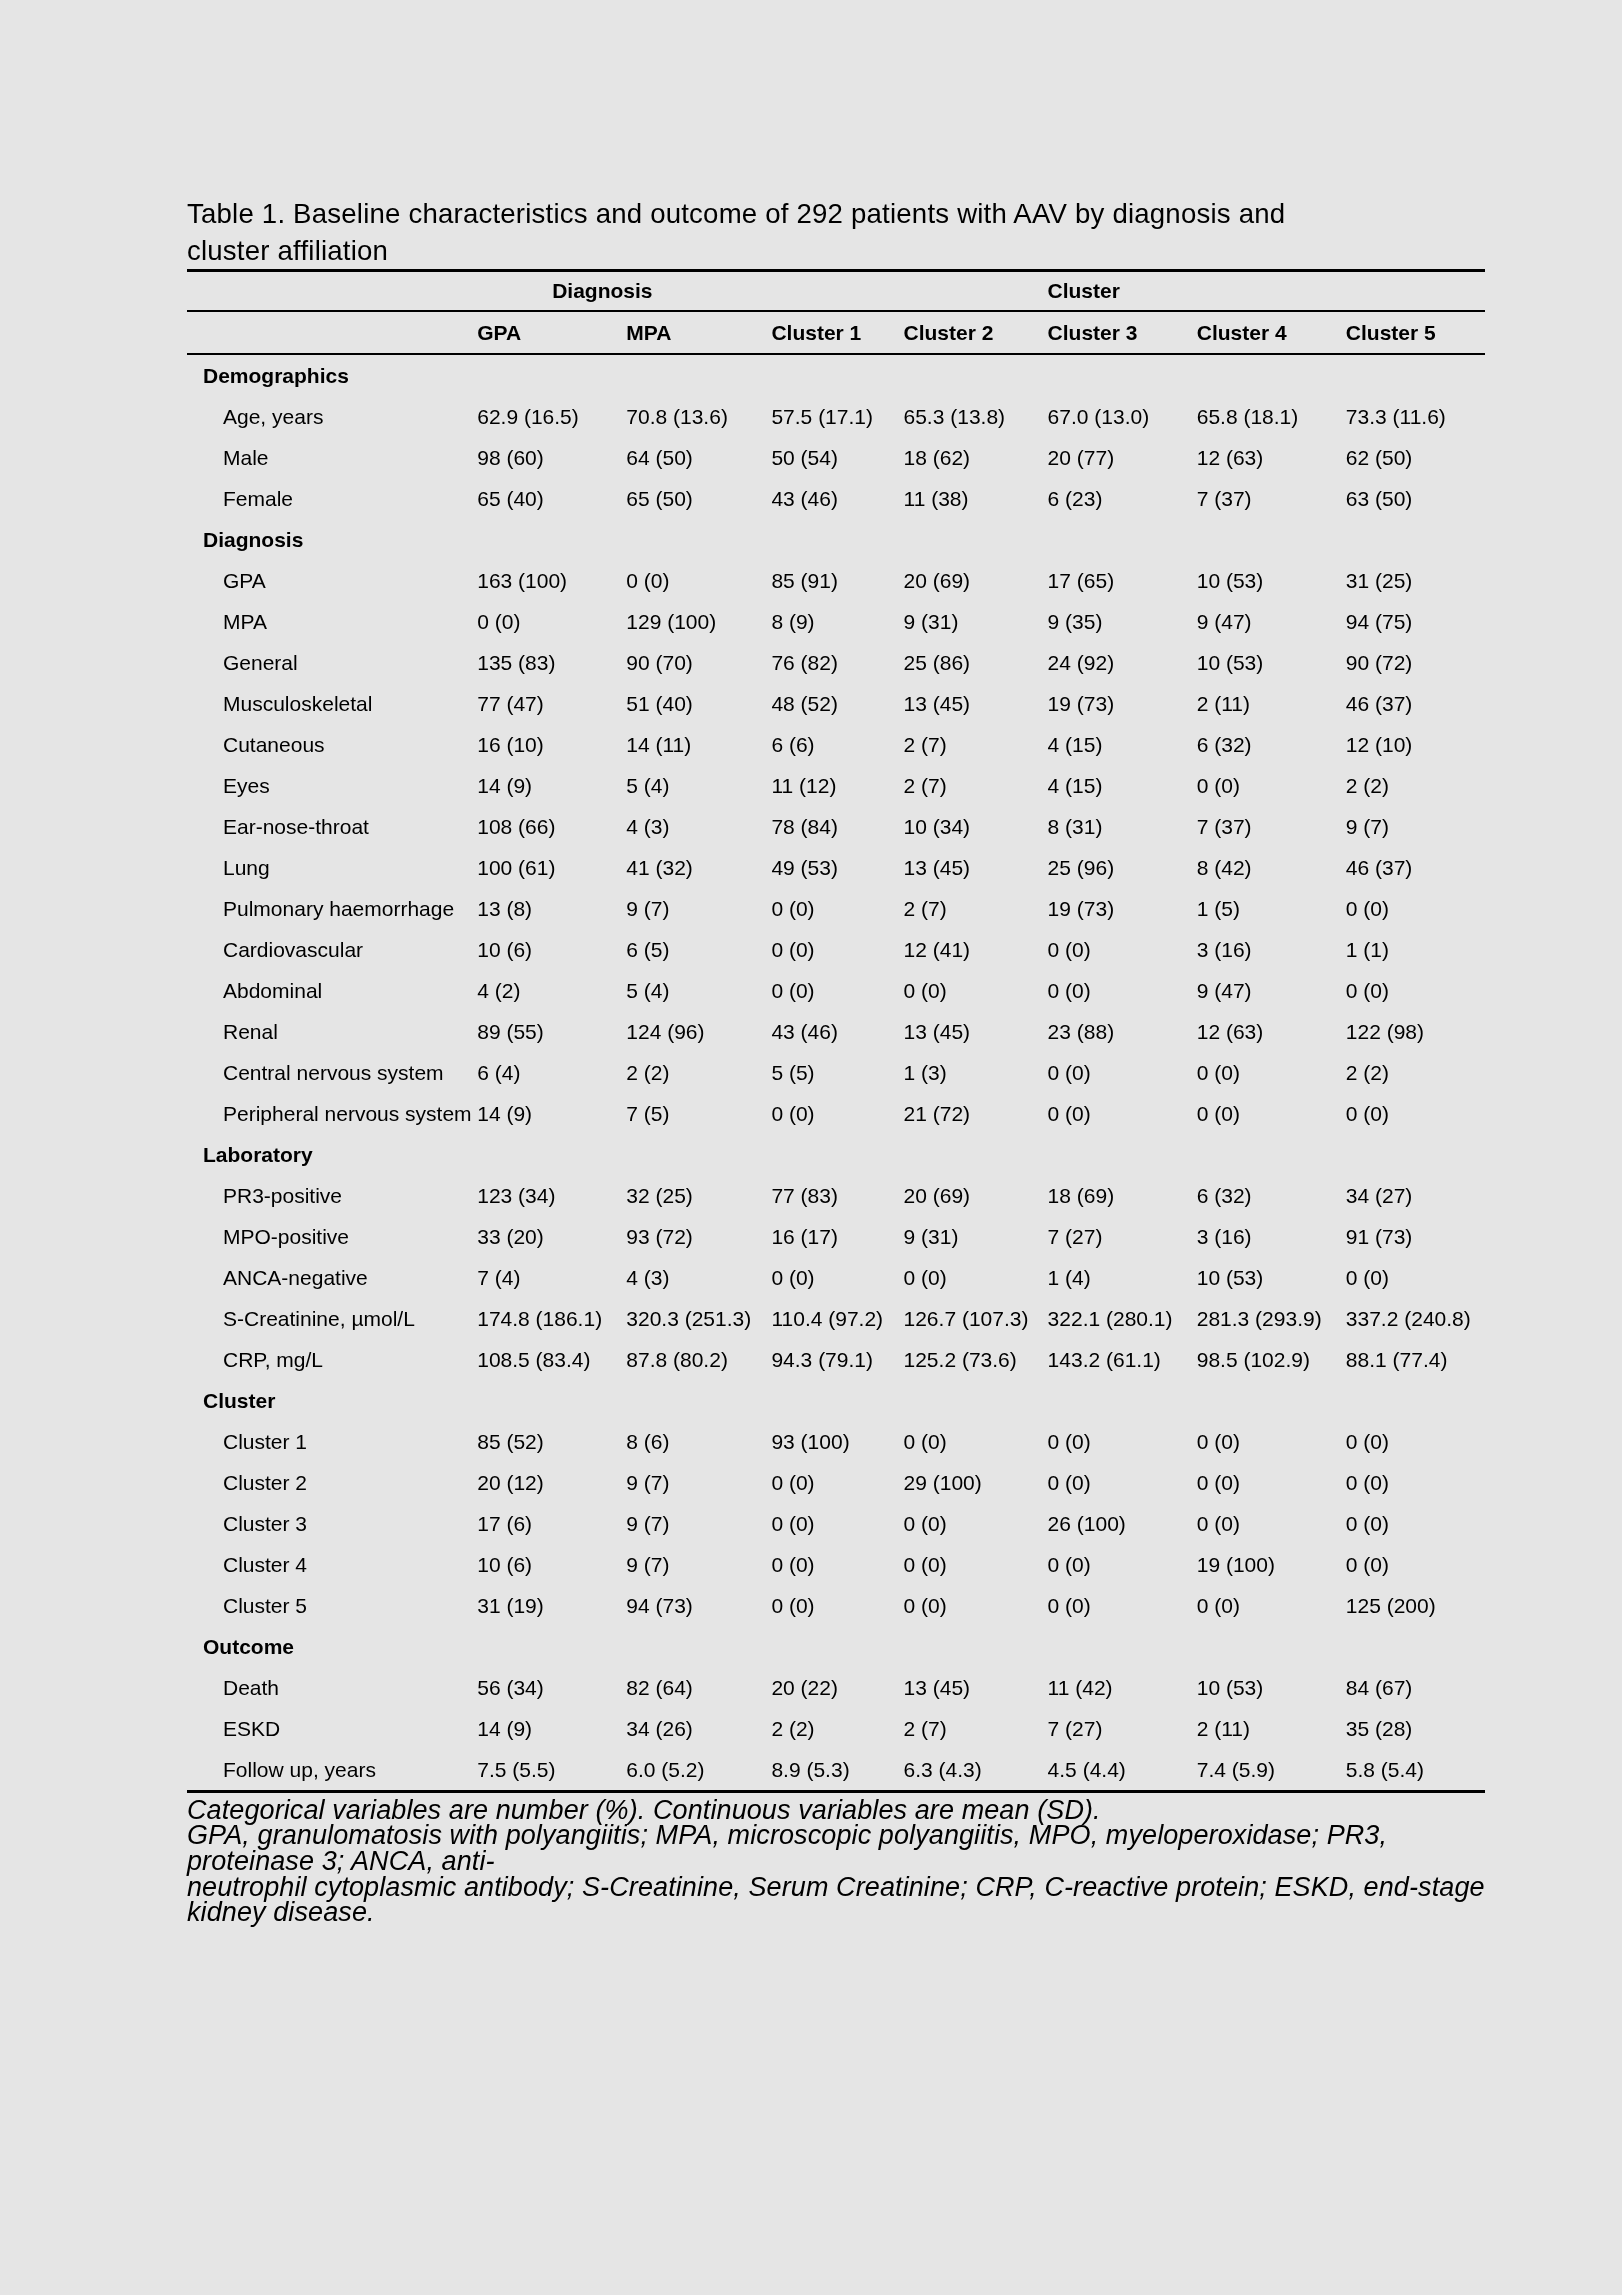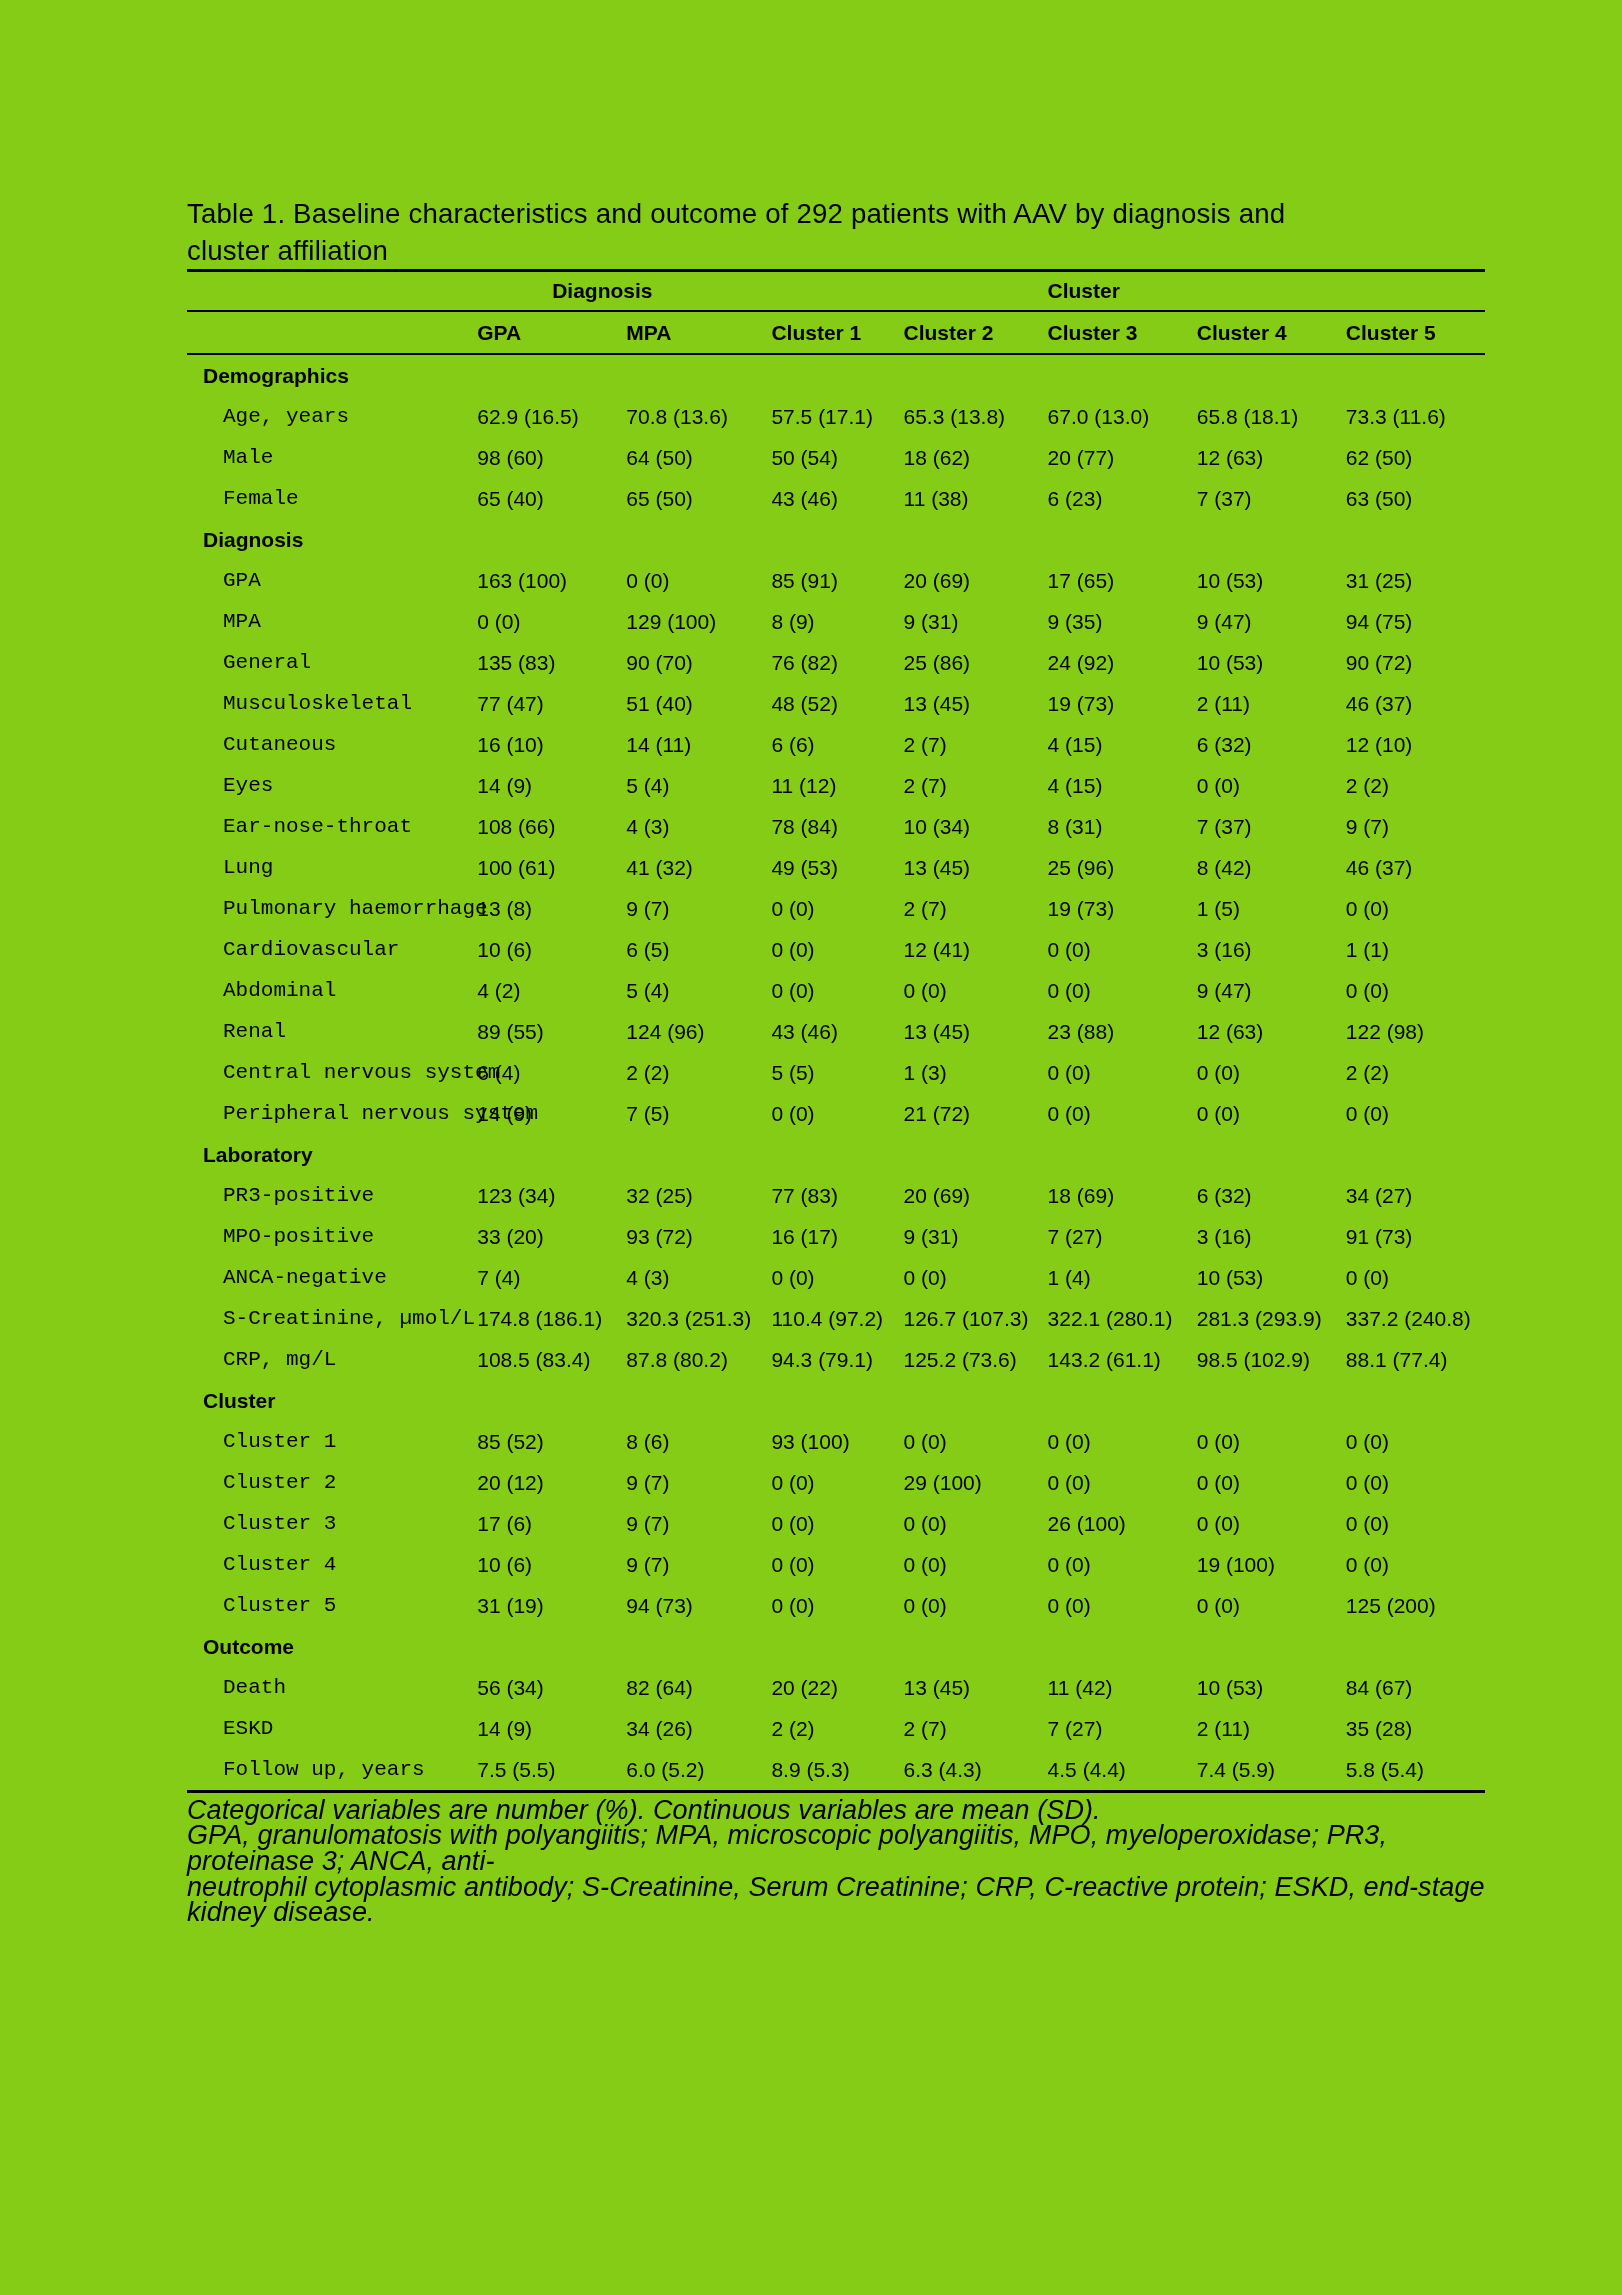--- a/index.html
+++ b/index.html
@@ -6,21 +6,21 @@
     margin: 0;
     padding: 0;
     background: #ffffff;
     font-family: "Liberation Sans", "DejaVu Sans", sans-serif;
     color: #000000;
   }
   .page {
     position: relative;
     width: 1622px;
     height: 2295px;
-    background: #84cc16;
+    background: #e5e5e5;
     overflow: hidden;
   }
   .doc {
     position: absolute;
     left: 187px;
     top: 195px;
     width: 1298px;
   }
   .title {
     font-size: 27.6px;
@@ -52,21 +52,21 @@
   }
   thead tr.grp-row th.grp-diag { text-align: center; padding-right: 44px; }
   thead tr.grp-row th.grp-clu  { text-align: center; padding-right: 89px; }
   thead tr.col-row th {
     height: 41px;
     border-bottom: 2.4px solid #000000;
     font-weight: 700;
   }
   tbody td { height: 41px; }
   td.lbl.section { font-weight: 700; padding-left: 16px; }
-  td.lbl.item    { font-weight: 400; padding-left: 36px; font-family: Liberation Mono, monospace; }
+  td.lbl.item    { font-weight: 400; padding-left: 36px; }
   .footnotes {
     margin-top: 4.9px;
     font-size: 27px;
     line-height: 25.6px;
     letter-spacing: 0.1px;
     font-style: italic;
   }
 </style>
 </head>
 <body>

